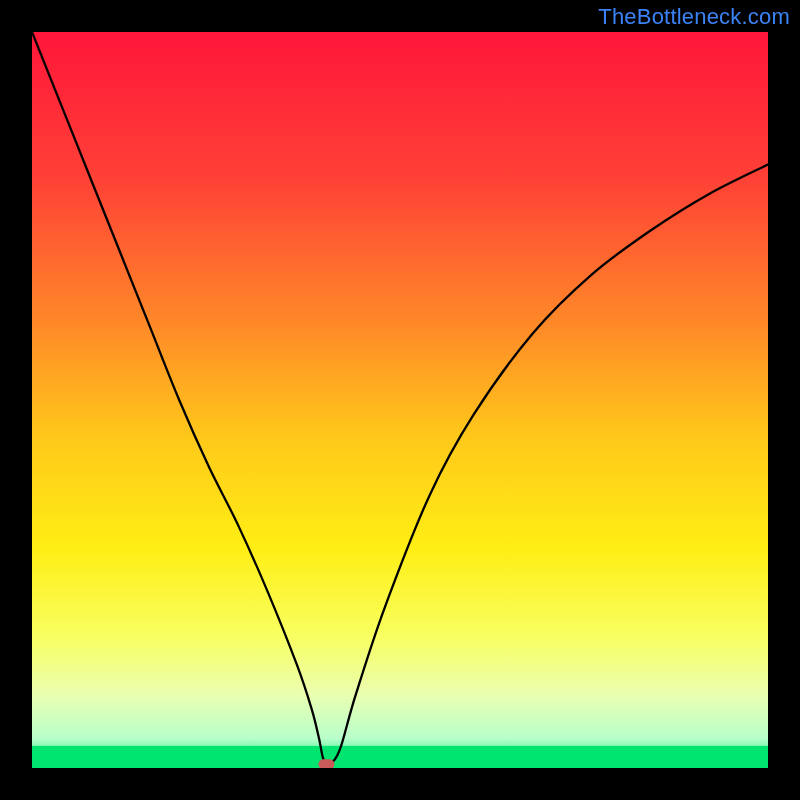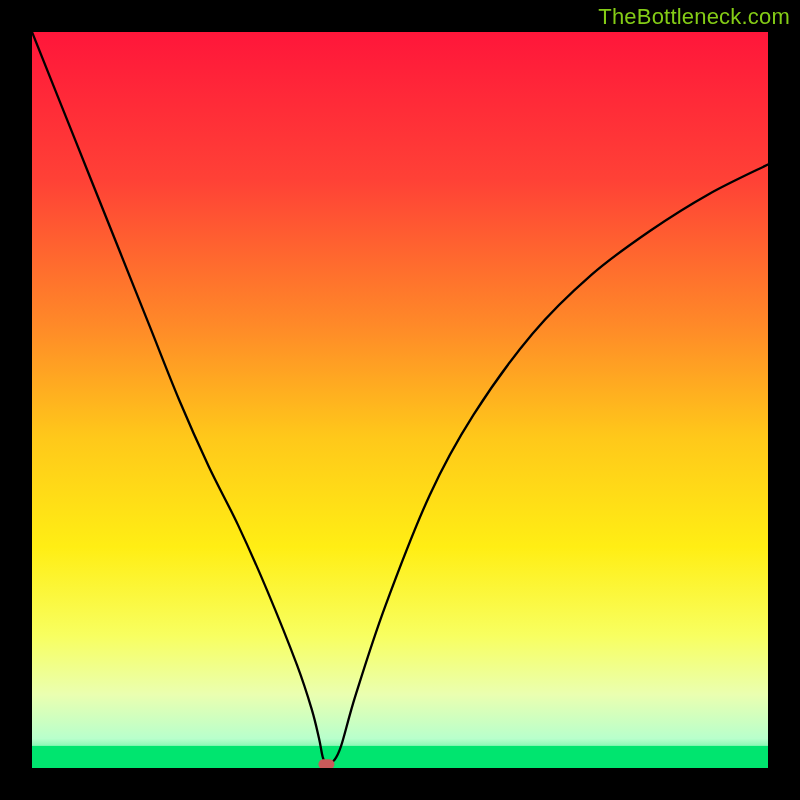--- a/index.html
+++ b/index.html
@@ -15,21 +15,21 @@
     position: relative;
     width: 800px;
     height: 800px;
     background: #000;
   }
   .attribution {
     position: absolute;
     top: 4px;
     right: 10px;
     font-size: 22px;
-    color: #84cc16;
+    color: #3b82f6;
     font-weight: 500;
     letter-spacing: 0.2px;
     z-index: 5;
   }
   svg.plot {
     position: absolute;
     left: 32px;
     top: 32px;
     width: 736px;
     height: 736px;

